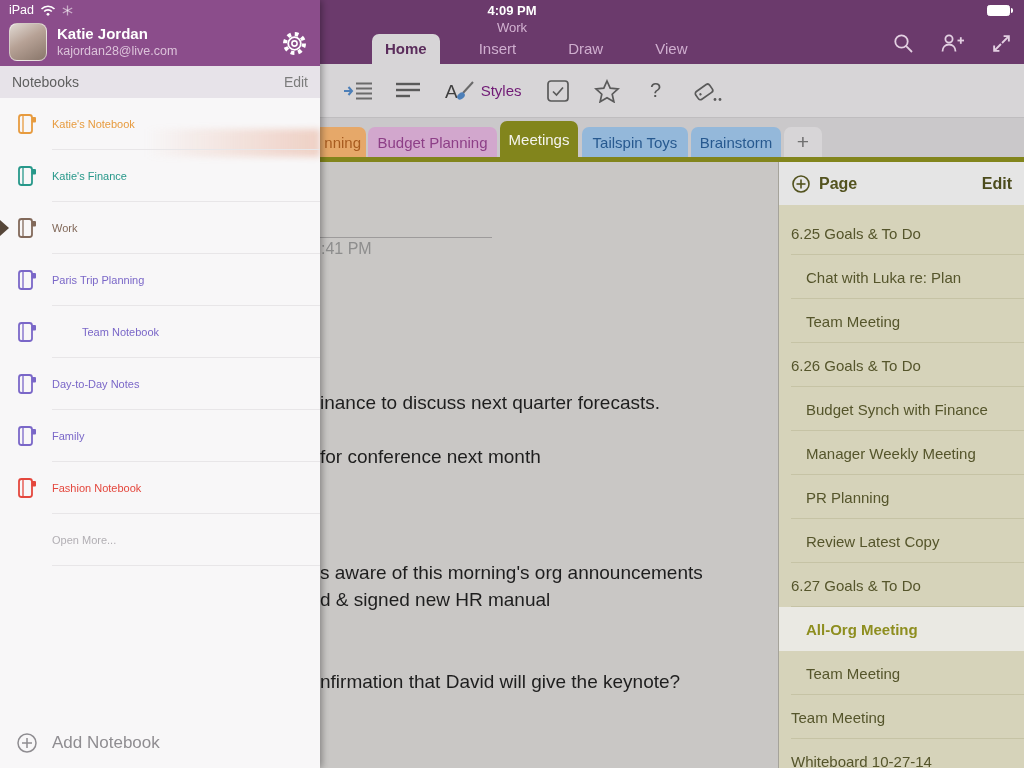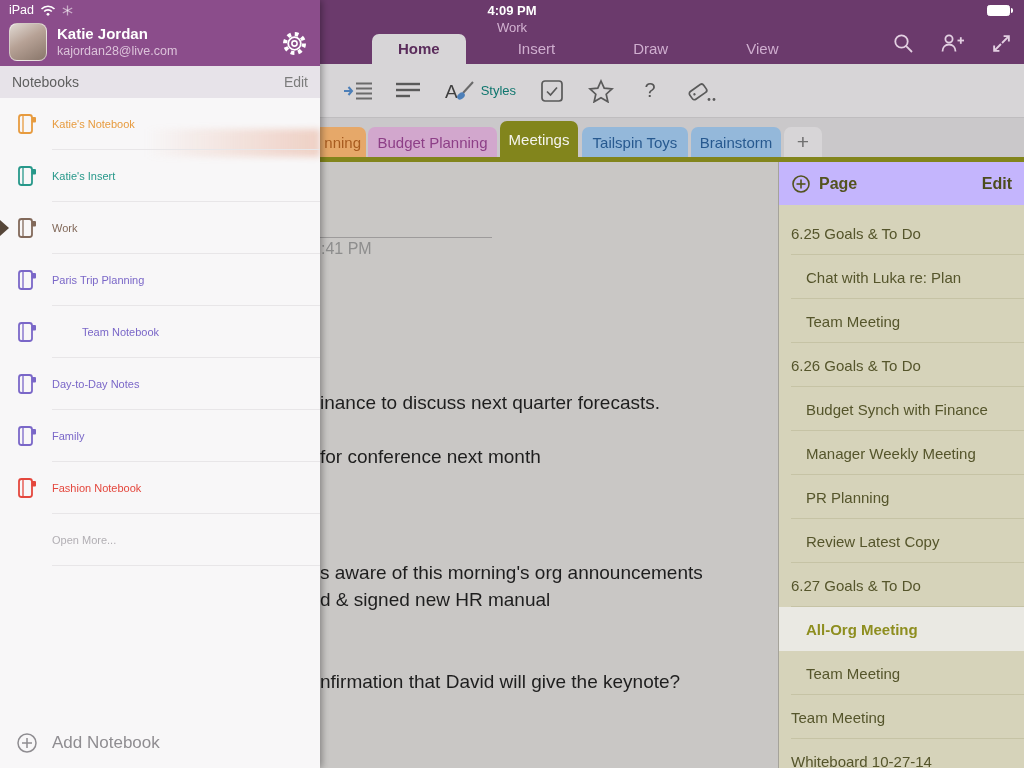--- a/index.html
+++ b/index.html
@@ -8,34 +8,34 @@
   .screen *{box-sizing:border-box;}
 
   
   .topbar{position:absolute;top:0;left:0;right:0;height:64px;background:#6b3a6c;}
   .sb-time{position:absolute;top:3px;left:0;right:0;text-align:center;color:#fff;font-size:13px;font-weight:bold;}
   .context-title{position:absolute;top:20px;left:0;right:0;text-align:center;color:#d2b2d1;font-size:13px;}
   .battery{position:absolute;top:5px;right:10px;width:27px;height:11px;}
   .bat-body{position:absolute;left:0;top:0;width:23px;height:11px;border:1px solid #fff;border-radius:2.5px;background:#fff;}
   .bat-nub{position:absolute;right:1px;top:3px;width:2.5px;height:5px;background:#fff;border-radius:0 2px 2px 0;}
   .ribbon-tabs{position:absolute;bottom:0;left:372px;display:flex;align-items:flex-end;gap:26px;}
-  .rtab{padding:6px 26px 7px;font-size:15px;color:#cfaecf;cursor:default;}
+  .rtab{padding:6px 13px 7px;font-size:15px;color:#cfaecf;cursor:default;}
   .rtab.active{background:#d7d5d7;border-radius:7px 7px 0 0;color:#5b2d5c;font-weight:bold;}
   .ribbon-icons{position:absolute;right:12px;bottom:9px;display:flex;gap:25px;align-items:center;}
   .ribbon-icons svg{display:block;}
 
   
   .toolbar{position:absolute;top:64px;left:0;right:0;height:54px;background:#d7d5d7;
            border-bottom:1px solid #bfbdbf;display:flex;align-items:center;padding-left:34px;gap:23px;}
   .ti{display:flex;flex-direction:column;align-items:center;justify-content:center;color:#4f4f4f;min-width:26px;}
   .tb-abc{font-size:19px;color:#4f4f4f;text-decoration:line-through;}
   .tb-A{font-size:20px;color:#454545;line-height:18px;}
   .under-bar{width:27px;height:5px;background:#edecec;border:1px solid #c4c2c4;margin-top:2px;}
   .styles-wrap{display:flex;align-items:center;gap:6px;}
-  .styles-label{font-size:13px;color:#0f766e;}
+  .styles-label{font-size:15px;color:#701a75;}
   .tb-q{font-size:20px;color:#565656;}
 
   
   .tabsrow{position:absolute;top:118px;left:0;right:0;height:39px;background:#cac8ca;text-align:center;}
   .stab{position:absolute;bottom:0;height:30px;border-radius:7px 7px 0 0;display:flex;
         align-items:center;justify-content:center;font-size:15px;white-space:nowrap;}
   .st0{left:240px;width:126px;background:#e6a869;color:#a85c20;justify-content:flex-end;padding-right:5px;}
   .st1{left:368px;width:129px;background:#d2a7cd;color:#8d3f87;}
   .st2{left:500px;width:78px;height:36px;background:#82851c;color:#f5f4ee;}
   .st3{left:582px;width:106px;background:#94b8da;color:#27598f;}
@@ -45,21 +45,21 @@
 
   
   .content{position:absolute;top:162px;left:0;right:246px;bottom:0;background:#c9c7c5;overflow:hidden;}
   .title-underline{position:absolute;left:318px;top:75px;width:174px;height:1px;background:#9d9b9b;}
   .date-frag{position:absolute;left:321px;top:78px;font-size:16px;color:#8d8d8d;white-space:nowrap;}
   .bl{position:absolute;left:320px;font-size:19px;color:#1e1e1e;white-space:nowrap;}
   .l0{top:230px;} .l1{top:284px;} .l2{top:400px;} .l3{top:427px;} .l4{top:509px;}
 
   
   .page-panel{position:absolute;top:162px;right:0;width:246px;bottom:0;background:#d6d3ba;border-left:1px solid #a5a39a;}
-  .pp-header{height:43px;background:#c4b5fd;display:flex;align-items:center;padding:0 12px;color:#53531f;}
+  .pp-header{height:43px;background:#e5e5e5;display:flex;align-items:center;padding:0 12px;color:#53531f;}
   .pp-add{display:flex;align-items:center;gap:8px;font-size:16px;font-weight:bold;color:#53531f;}
   .pp-edit{margin-left:auto;font-size:16px;font-weight:bold;color:#4c4c1d;}
   .pp-list{padding-top:6px;}
   .pp-item{position:relative;height:44px;display:flex;align-items:center;padding-left:12px;font-size:15px;color:#55552b;white-space:nowrap;overflow:hidden;}
   .pp-item.indent{padding-left:27px;}
   .pp-item::after{content:"";position:absolute;left:12px;right:0;bottom:0;height:1px;background:#c6c3a5;}
   .pp-item.selected{background:#eae9e3;color:#8e8e1f;font-weight:bold;}
   .pp-item.selected::after{display:none;}
 
   
@@ -336,21 +336,21 @@
       <div class="nb-row c0">
         <svg class="nb-icon" width="22" height="22" viewBox="0 0 22 22">
             <use href="#nb-book"></use>
           </svg>
         <span class="nb-label">Katie's Notebook</span>
       </div>
       <div class="nb-row c1">
         <svg class="nb-icon" width="22" height="22" viewBox="0 0 22 22">
             <use href="#nb-book"></use>
           </svg>
-        <span class="nb-label">Katie's Insert</span>
+        <span class="nb-label">Katie's Finance</span>
       </div>
       <div class="nb-row c2">
         <div class="open-arrow"></div>
         <svg class="nb-icon" width="22" height="22" viewBox="0 0 22 22">
             <use href="#nb-book"></use>
           </svg>
         <span class="nb-label">Work</span>
       </div>
       <div class="nb-row c3">
         <svg class="nb-icon" width="22" height="22" viewBox="0 0 22 22">

